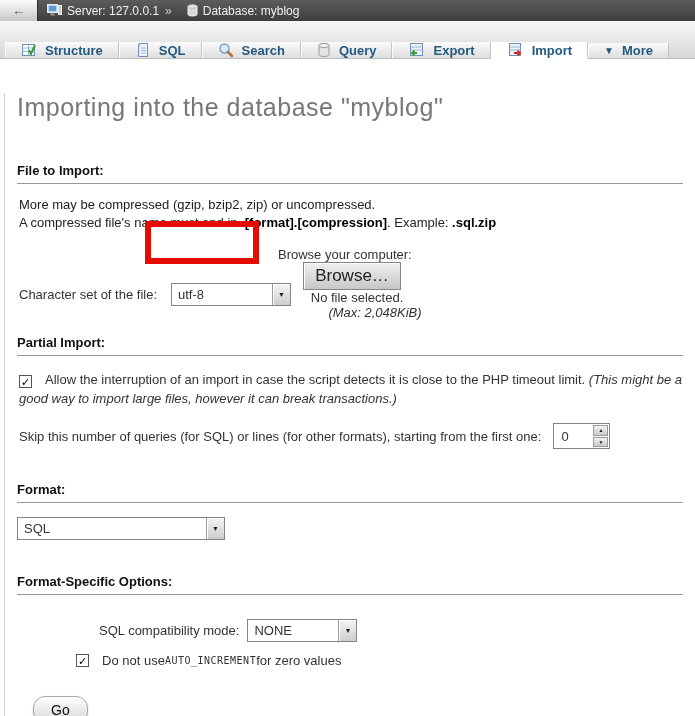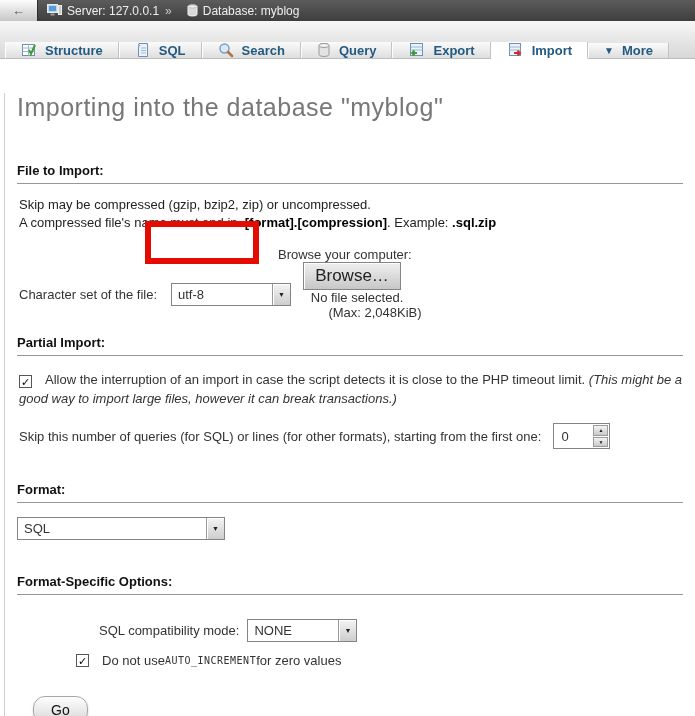--- a/index.html
+++ b/index.html
@@ -68,21 +68,21 @@
 
   .browse-row { display:flex; align-items:center; margin:15px 0 0 4px; height:26px;flex-direction:column; }
   .browse-label { width:148px; flex:0 0 auto; }
   .browse-btn {
     padding:3px 11px; font-size:17px; color:#222; cursor:pointer;
     background:linear-gradient(#efefef,#c7c7c7);
     border:1px solid #858585; box-shadow:inset 1px 1px 0 #fff;
     font-family:"Liberation Sans", sans-serif;
   }
   .no-file { margin-left:10px; }
-  .max-size { margin-left:46px; }
+  .max-size { margin-left:46px;font-style:italic; }
 
   .charset-row { display:flex; align-items:center; margin:10px 0 0 4px; }
   .charset-label { width:152px; flex:0 0 auto; }
 
   
   .select {
     height:23px; display:inline-flex; align-items:center;
     border:1px solid #848484; background:#fff; cursor:pointer;gap:36px;
   }
   .select .val { padding:0 6px; flex:1; white-space:nowrap; overflow:hidden; }
@@ -236,21 +236,21 @@
   </div>
 </div>
 
 <div id="content">
 
   <h1 class="page-title">Importing into the database "myblog"</h1>
 
   
   <div class="section-heading h-file">File to Import:</div>
   <div class="hint">
-    <span>Skip may be compressed (gzip, bzip2, zip) or uncompressed.</span><br>
+    <span>More may be compressed (gzip, bzip2, zip) or uncompressed.</span><br>
     <span>A compressed file's name must end in </span><b>.[format].[compression]</b><span>. Example: </span><b>.sql.zip</b>
   </div>
 
   <div class="browse-row">
     <span class="browse-label">Browse your computer:</span>
     <button class="browse-btn">Browse…</button>
     <span class="no-file">No file selected.</span>
     <span class="max-size">(Max: 2,048KiB)</span>
   </div>
 

